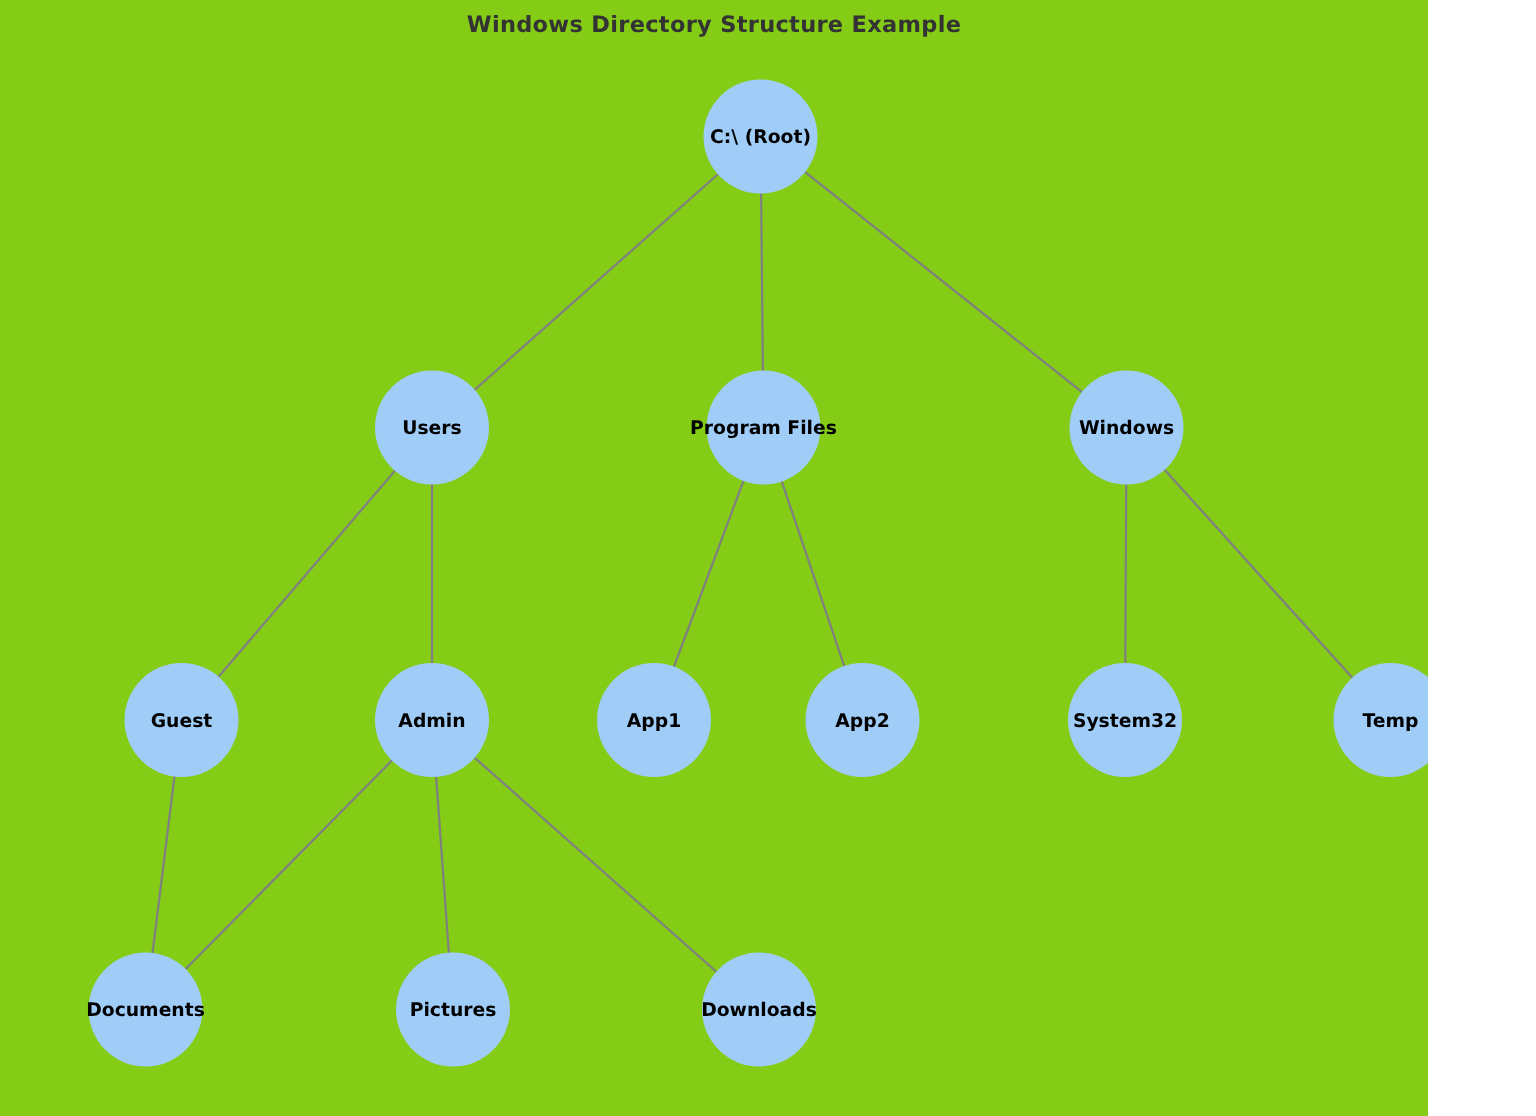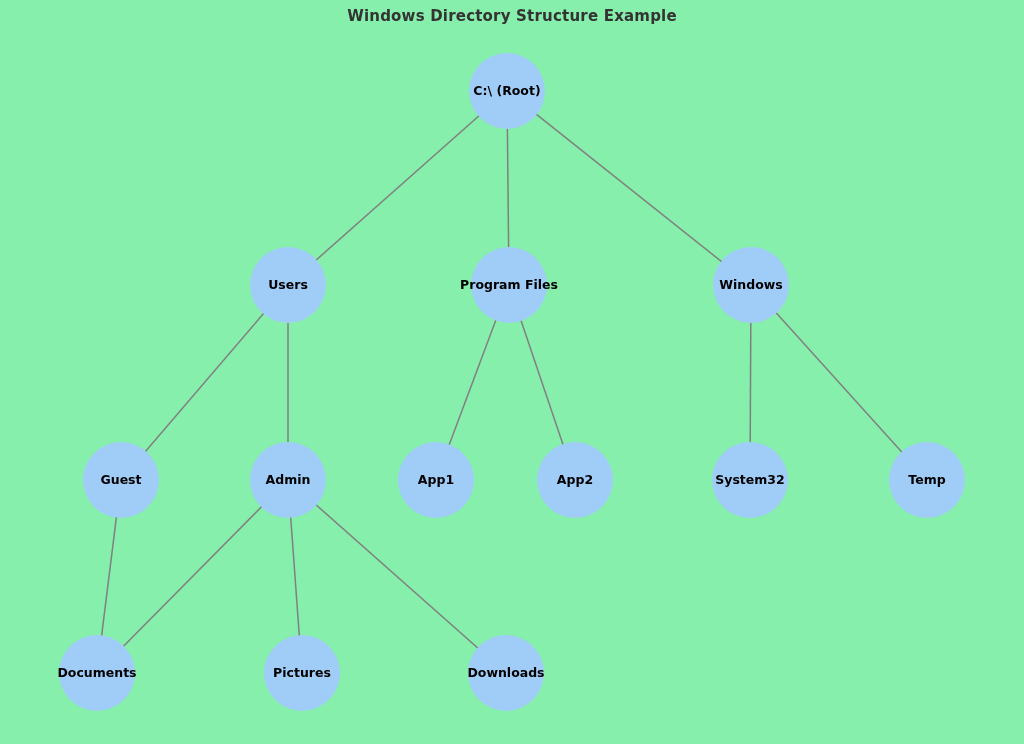--- a/index.html
+++ b/index.html
@@ -2,23 +2,23 @@
 <html><head>
 <meta charset="utf-8">
 <style>
   html, body {
     margin: 0;
     padding: 0;
     background: #ffffff;
   }
   .canvas {
     position: relative;
-    width: 1024px;
+    width: 952px;
     height: 744px;
-    background: #86efac;
+    background: #84cc16;
     overflow: hidden;
     font-family: "DejaVu Sans", sans-serif;
   }
   .chart-title {
     position: absolute;
     top: 7px;
     left: 0;
     width: 100%;
     margin: 0;
     text-align: center;

